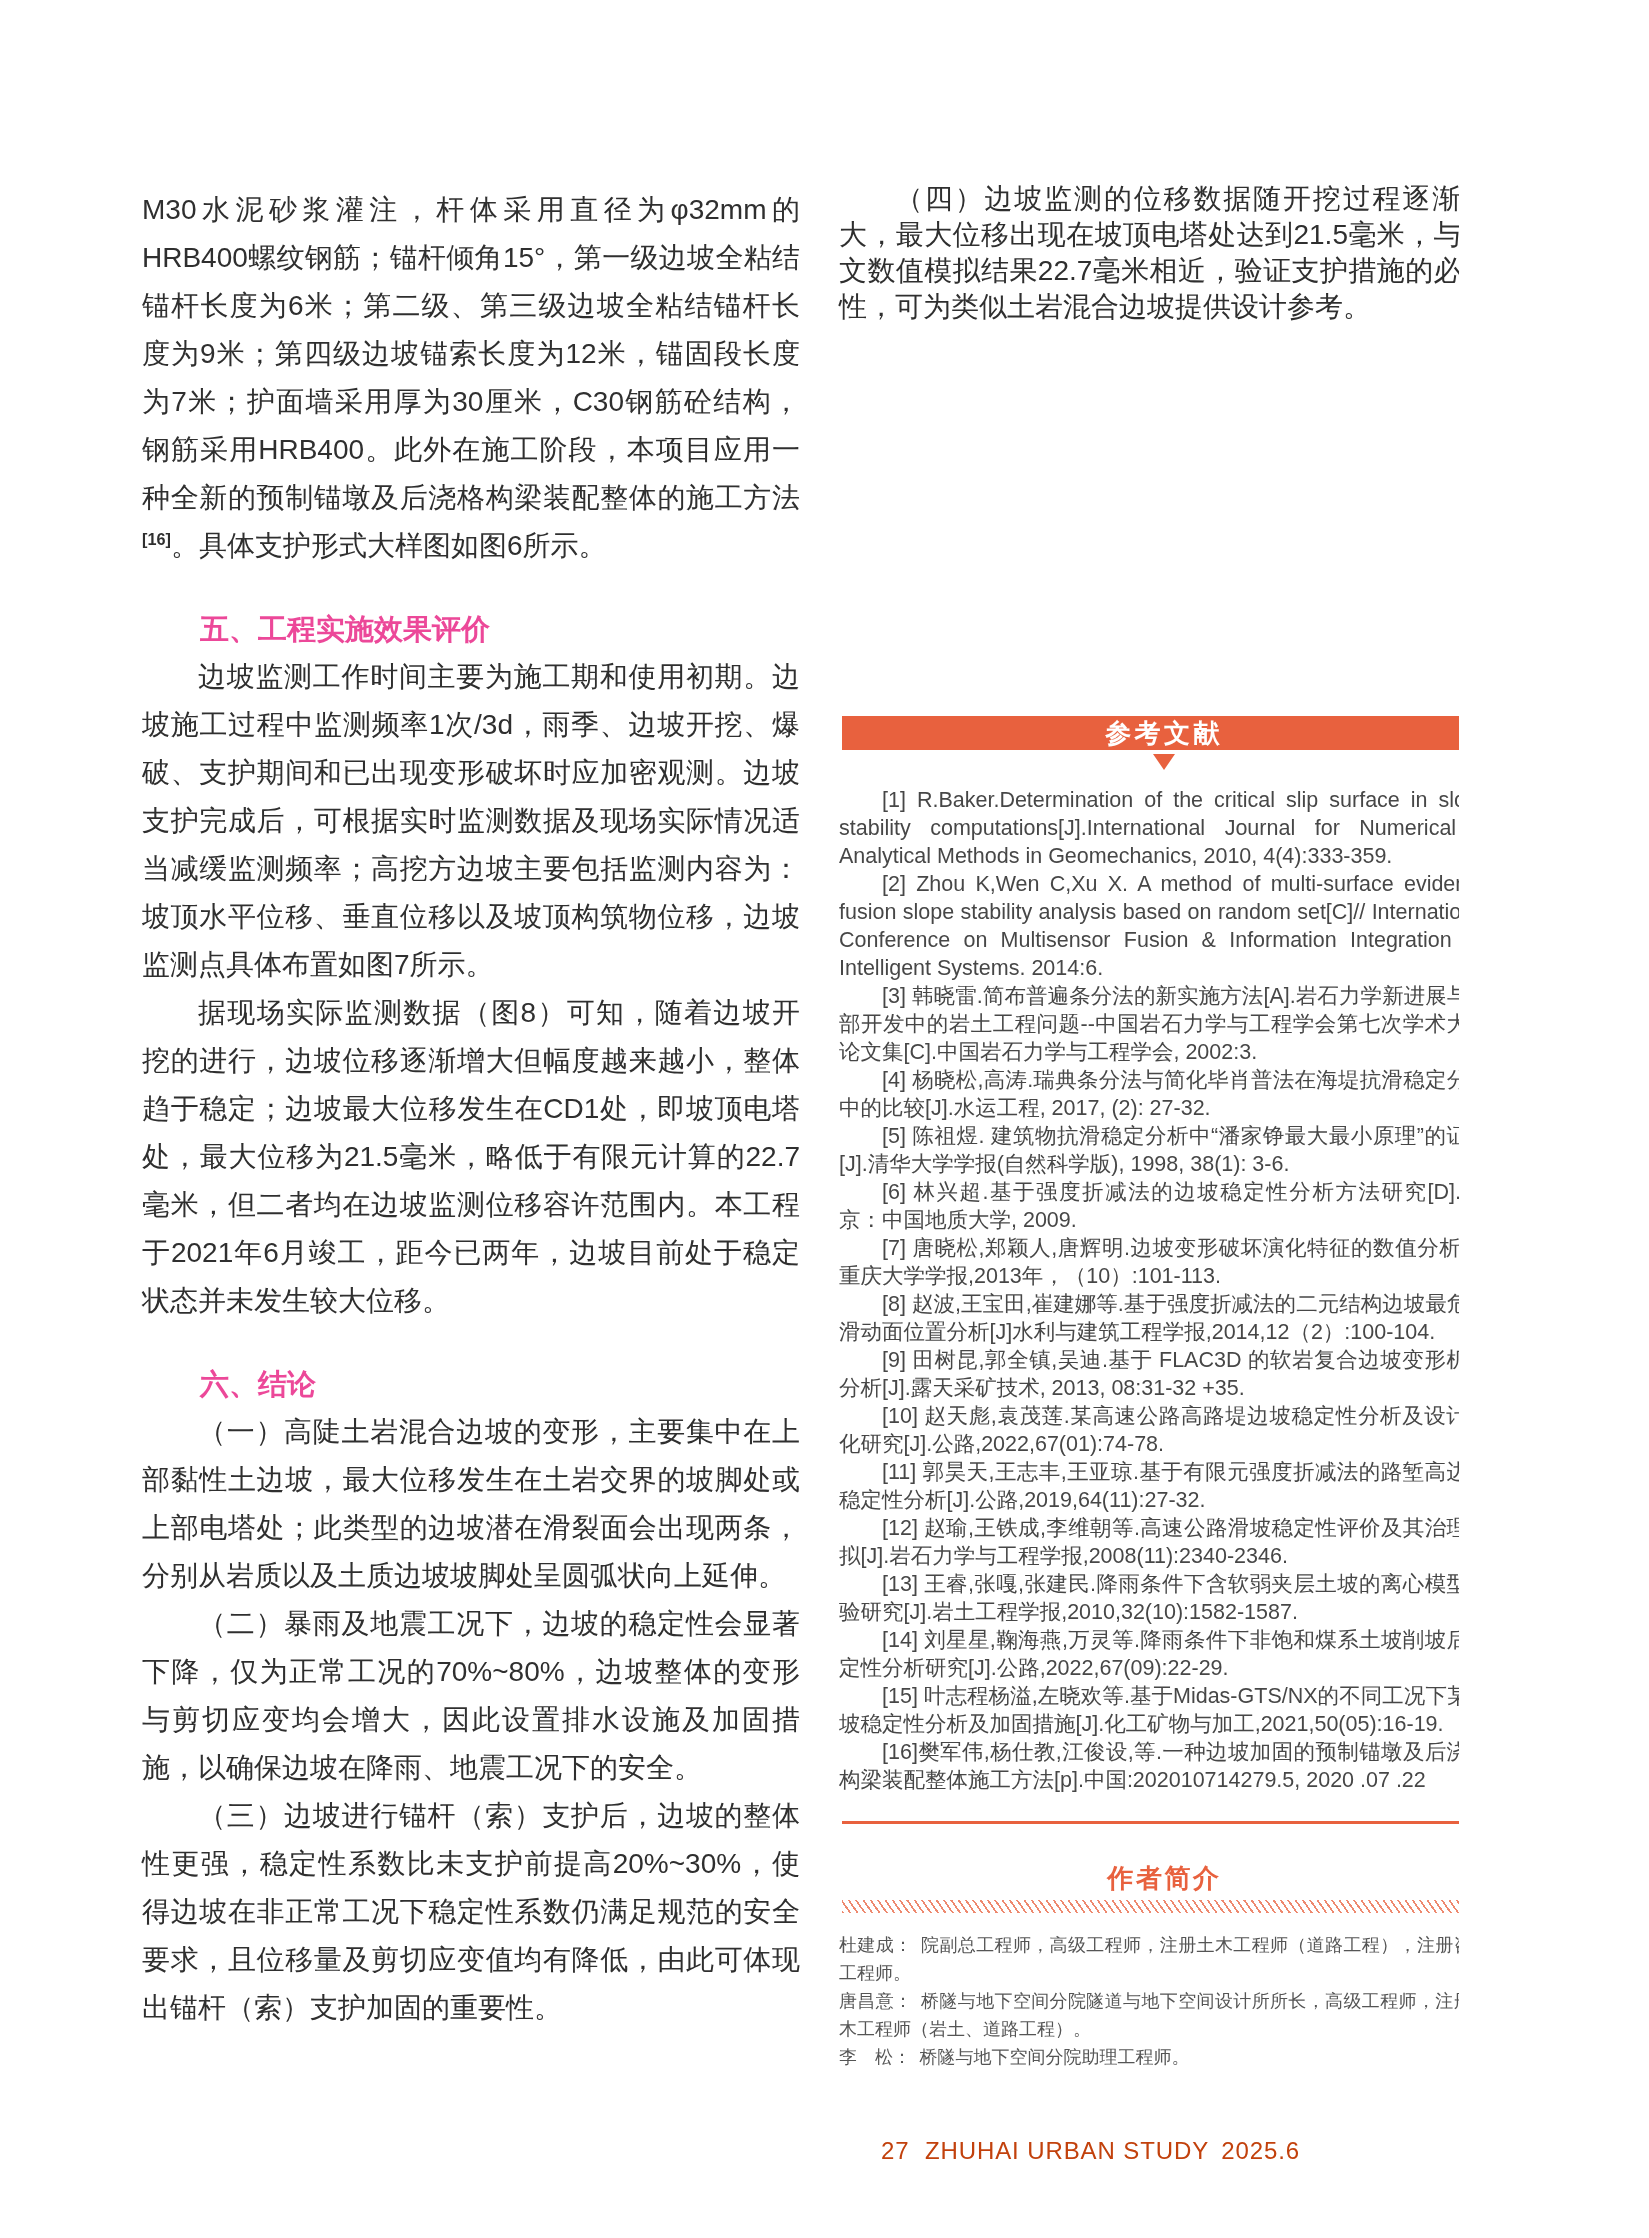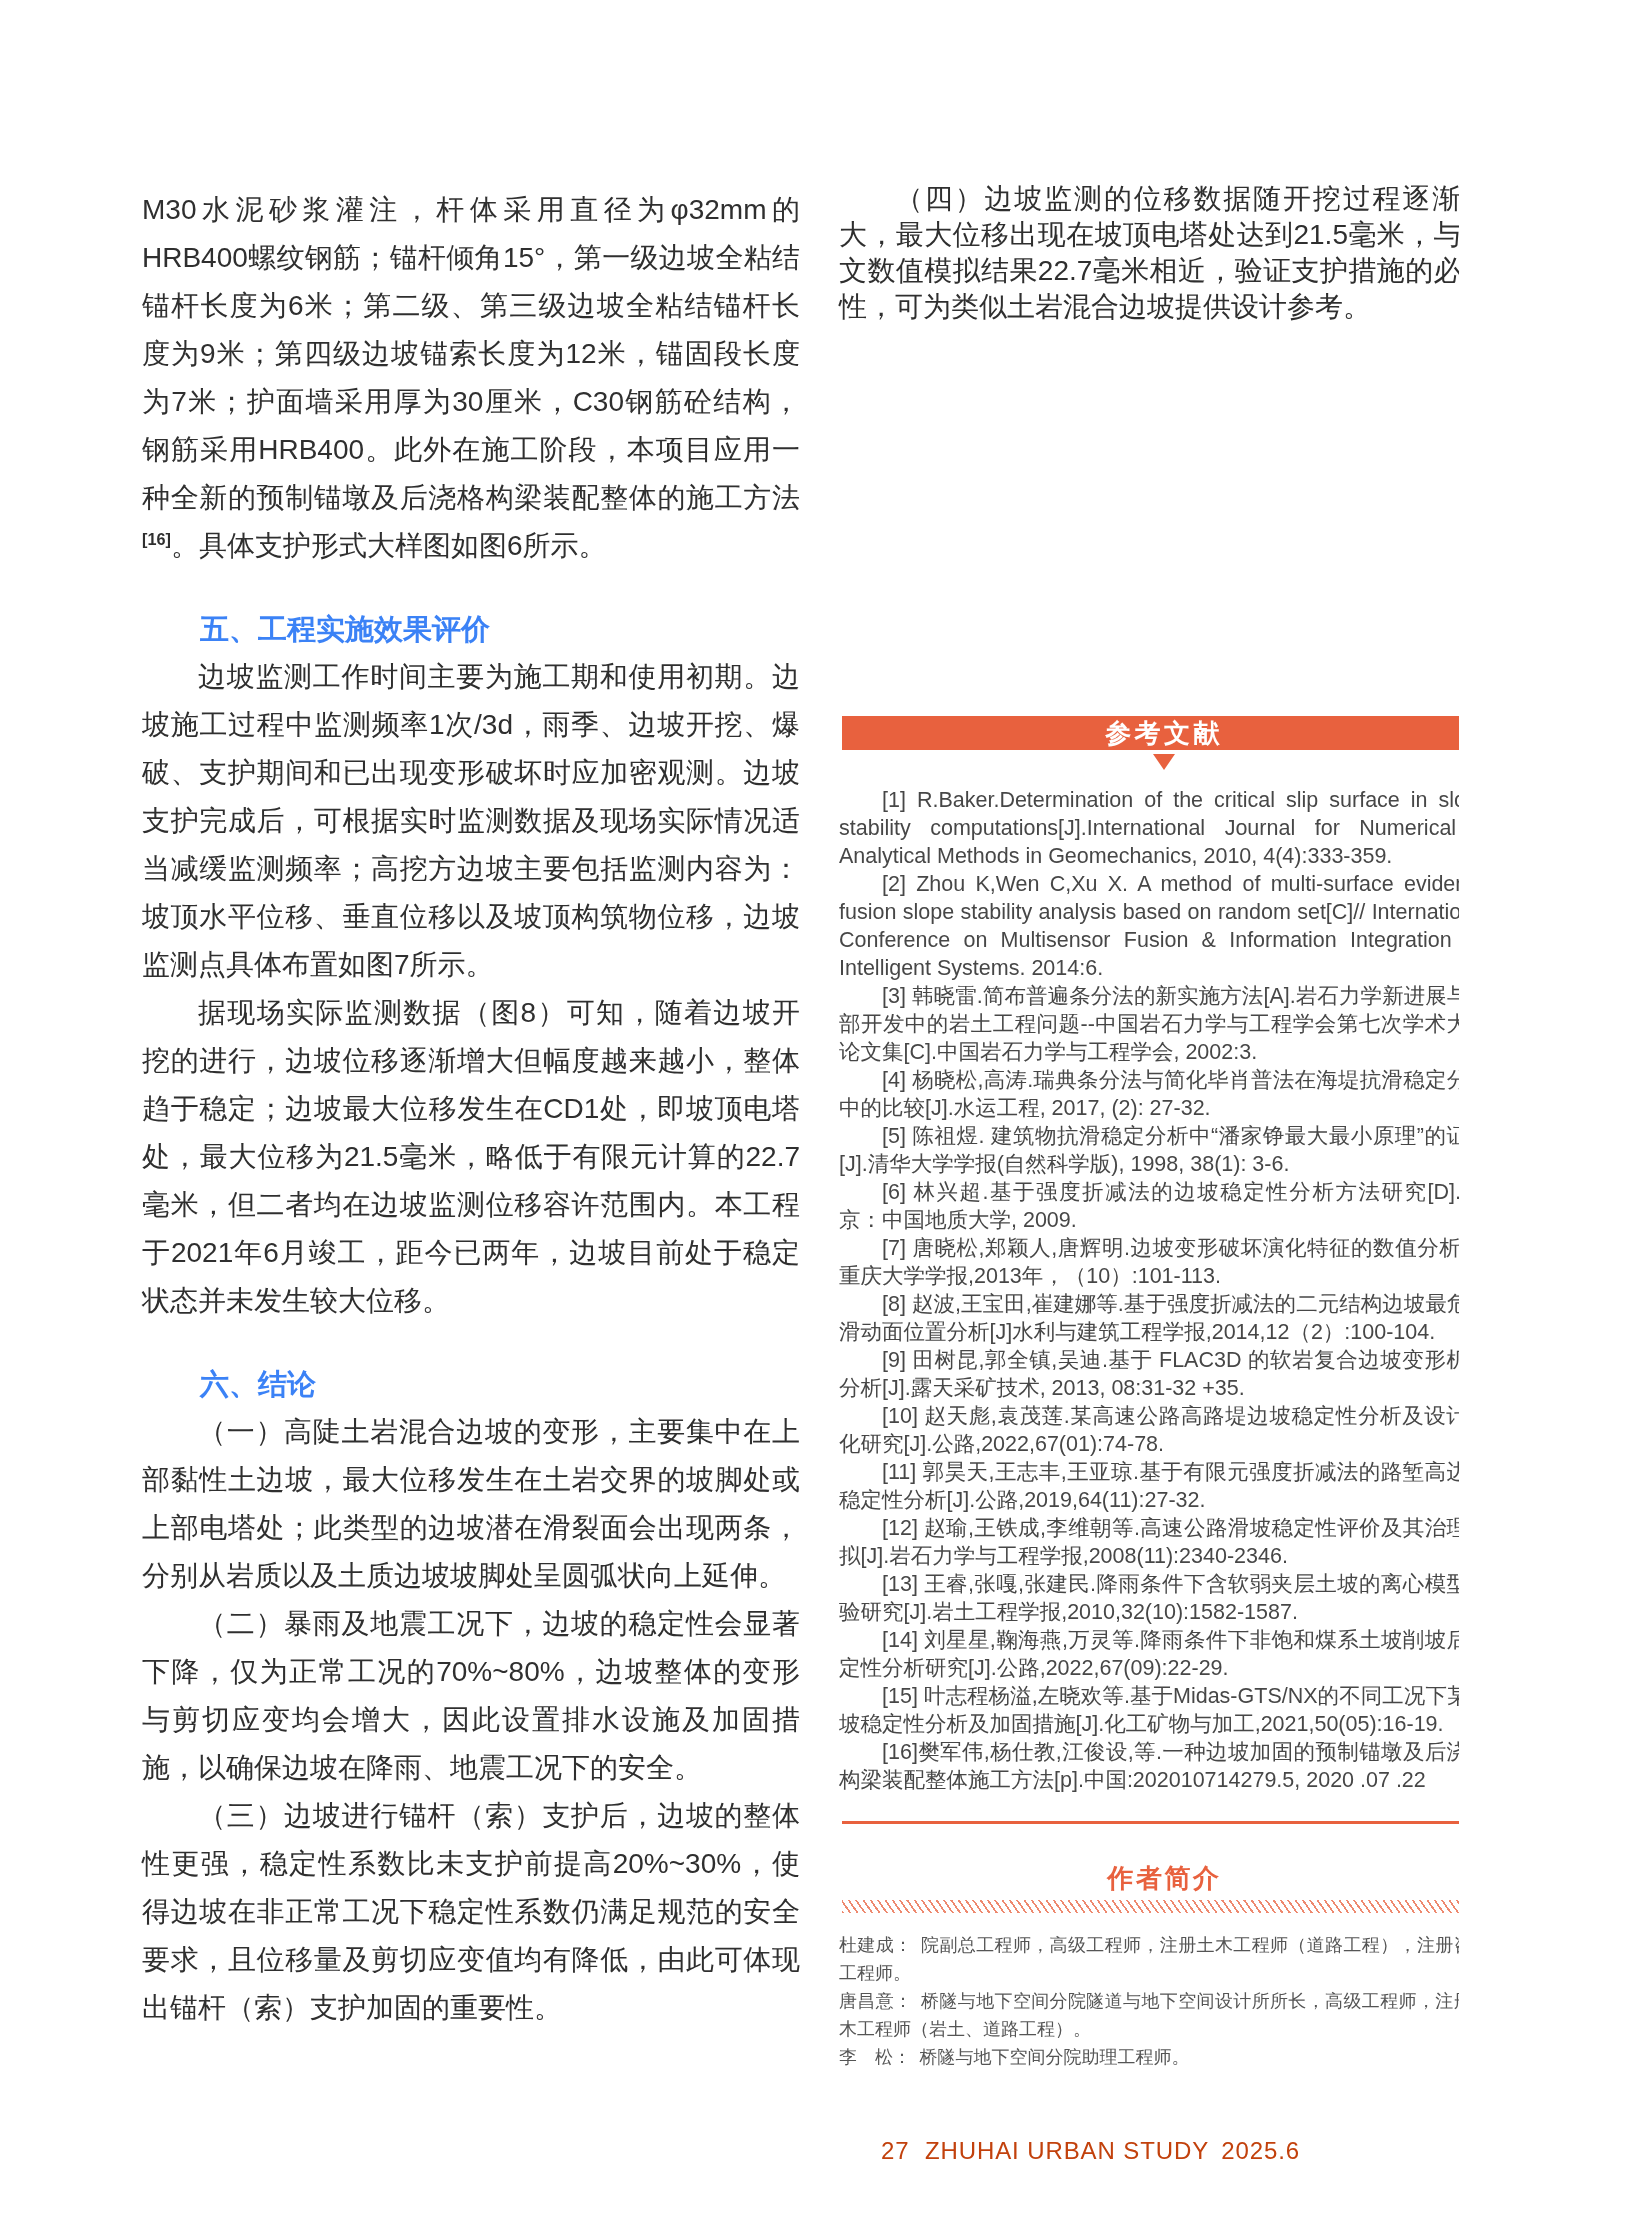--- a/index.html
+++ b/index.html
@@ -19,21 +19,21 @@
     width: 658px;
     font-size: 28px;
     line-height: 48px;
     color: #2f2f2f;
     text-align: justify;
   }
   .col-left p { margin: 0; }
   .p-indent { text-indent: 2em; }
   .sec-head {
     font-weight: bold;
-    color: #3b82f6;
+    color: #ec4899;
     text-indent: 2em;
     margin-top: 35px !important;
     font-size: 29px;
   }
   sup.ref-sup {
     font-weight: bold;
     font-size: 0.58em;
     vertical-align: super;
     line-height: 0;
   }

